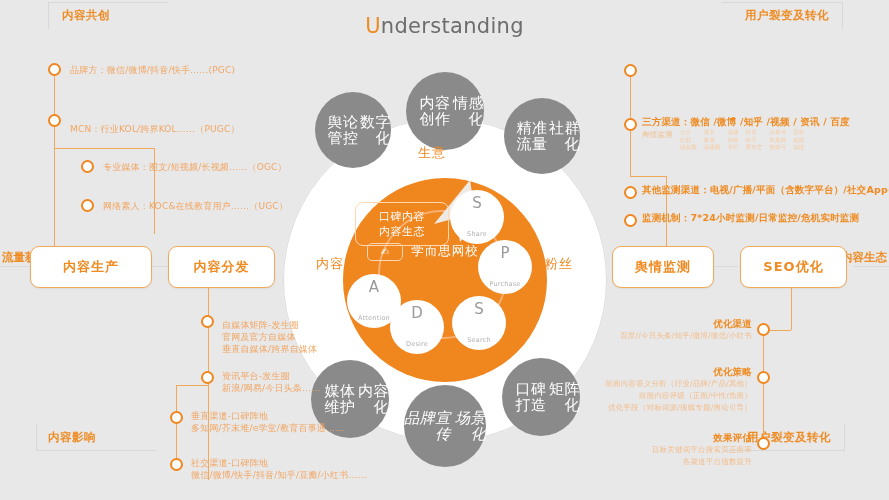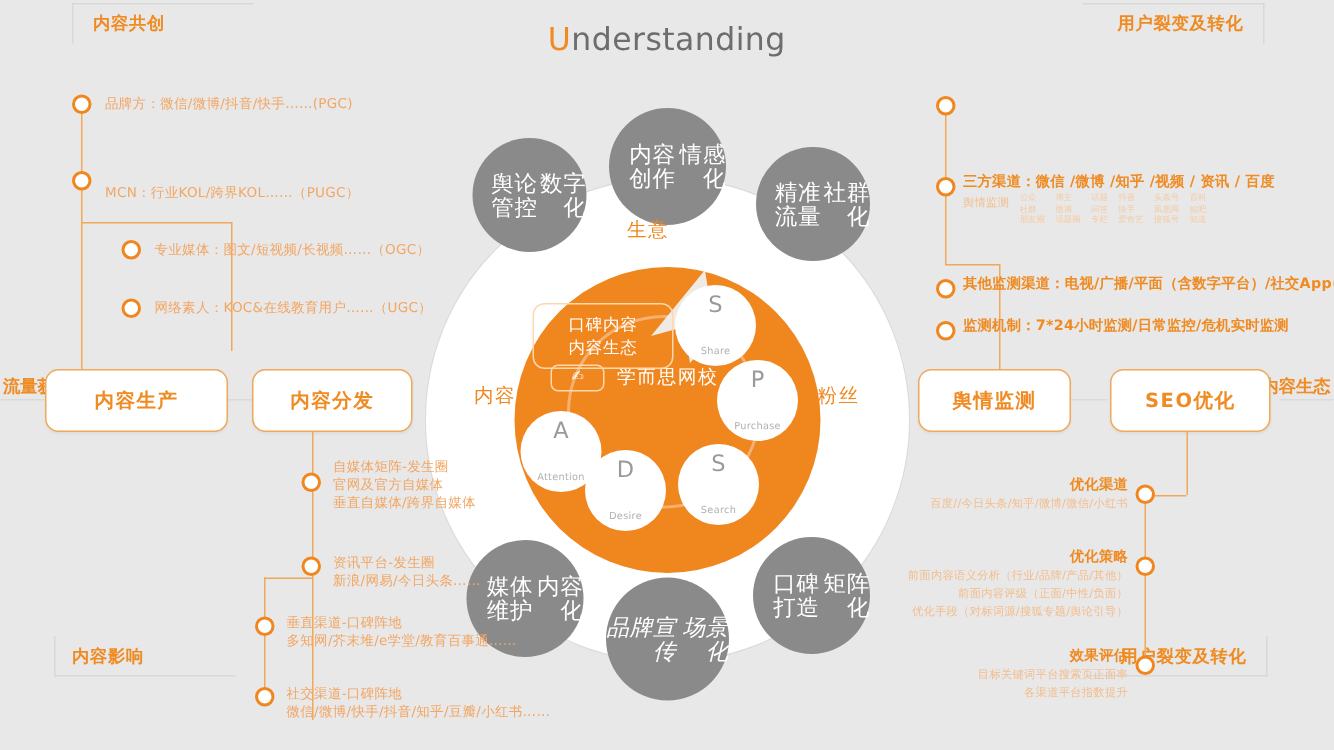--- a/index.html
+++ b/index.html
@@ -259,21 +259,21 @@
   <div class="abs bone v" style="left:208px;top:288px;height:40px;"></div>
   <div class="abs bone v" style="left:208px;top:328px;height:152px;"></div>
   <div class="abs bone h" style="left:176px;top:385px;width:32px;"></div>
   <div class="abs bone v" style="left:176px;top:385px;height:78px;"></div>
 
   <div class="abs node" style="left:201px;top:315px;"></div>
   <div class="abs node" style="left:201px;top:371px;"></div>
   <div class="abs node" style="left:170px;top:411px;"></div>
   <div class="abs node" style="left:170px;top:458px;"></div>
 
-  <div class="abs" style="left:222px;top:306px;">
+  <div class="abs" style="left:222px;top:319px;">
     <div class="tline">自媒体矩阵-发生圈</div>
     <div class="tline">官网及官方自媒体</div>
     <div class="tline">垂直自媒体/跨界自媒体</div>
   </div>
   <div class="abs" style="left:222px;top:370px;">
     <div class="tline">资讯平台-发生圈</div>
     <div class="tline">新浪/网易/今日头条……</div>
   </div>
   <div class="abs" style="left:191px;top:410px;">
     <div class="tline">垂直渠道-口碑阵地</div>

